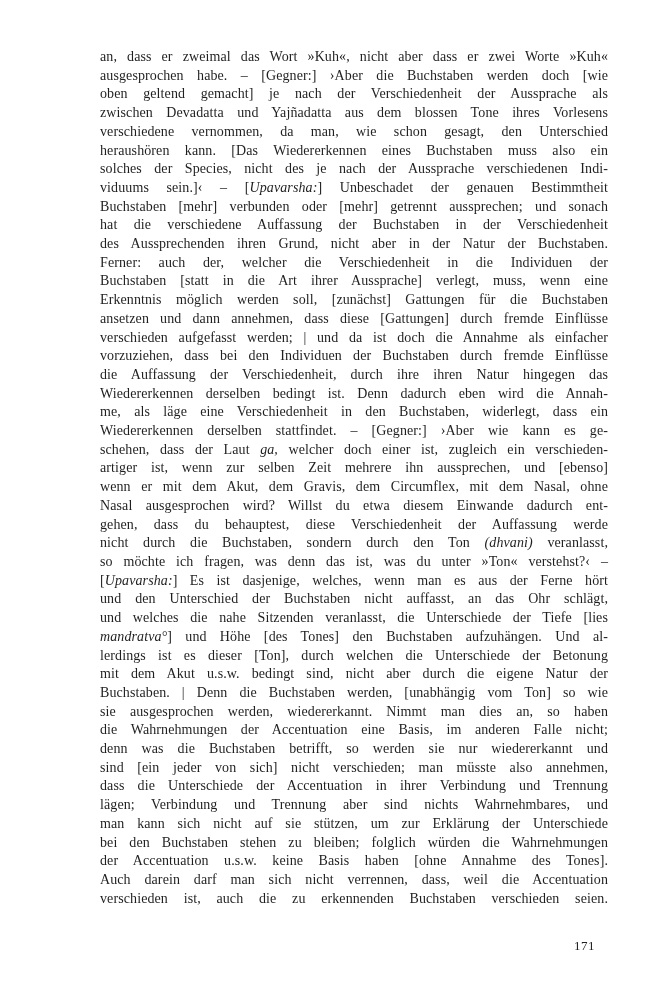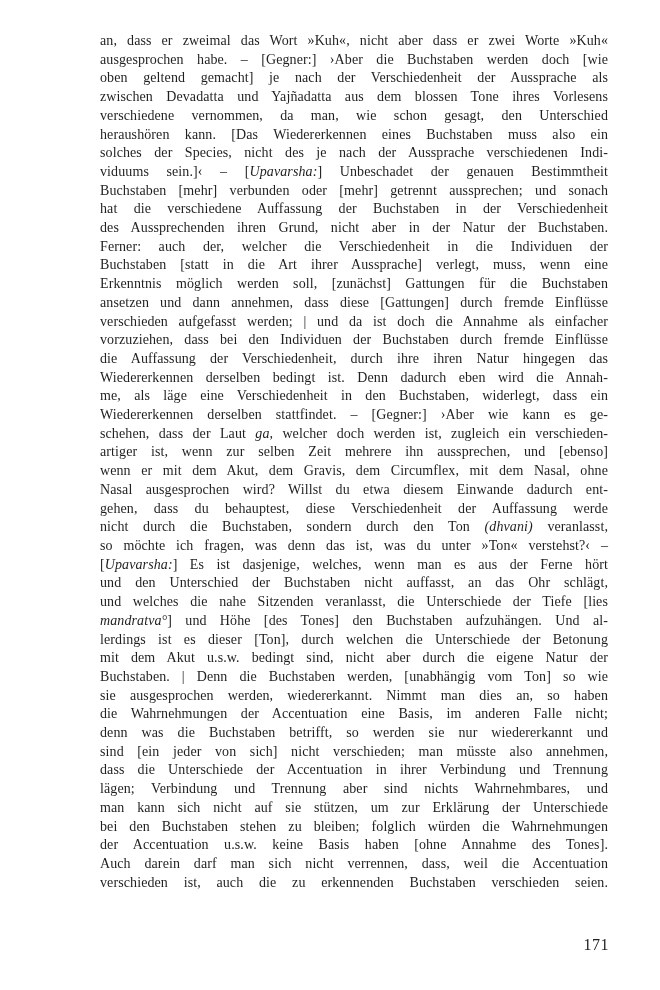--- a/index.html
+++ b/index.html
@@ -8,37 +8,37 @@
     width: 660px;
     height: 990px;
     background: #ffffff;
     font-family: "Liberation Serif", "DejaVu Serif", serif;
     color: #1f1f1f;
     overflow: hidden;
   }
   .text-block {
     position: absolute;
     left: 100px;
-    top: 32px;
+    top: 48px;
     width: 508px;
   }
   .line {
     font-size: 14px;
     line-height: 18.7px;
     text-align: justify;
     text-align-last: justify;
     -moz-text-align-last: justify;
     letter-spacing: 0.1px;
   }
   .line em { }
   .page-number {
     position: absolute;
-    right: 51px;
+    right: 65px;
     bottom: 36px;
-    font-size: 16px;
+    font-size: 13px;
     letter-spacing: 0.5px;
   }
 </style>
 </head>
 <body>
 
 <div class="page" style="background: rgb(255, 255, 255); color: rgb(31, 31, 31);">
   <div class="text-block">
       <div class="line"><span>an, dass er zweimal das Wort »Kuh«, nicht aber dass er zwei Worte »Kuh«</span></div>
       <div class="line"><span>ausgesprochen habe. – [Gegner:] ›Aber die Buchstaben werden doch [wie</span></div>
@@ -54,21 +54,21 @@
       <div class="line"><span>Ferner: auch der, welcher die Verschiedenheit in die Individuen der</span></div>
       <div class="line"><span>Buchstaben [statt in die Art ihrer Aussprache] verlegt, muss, wenn eine</span></div>
       <div class="line"><span>Erkenntnis möglich werden soll, [zunächst] Gattungen für die Buchstaben</span></div>
       <div class="line"><span>ansetzen und dann annehmen, dass diese [Gattungen] durch fremde Einflüsse</span></div>
       <div class="line"><span>verschieden aufgefasst werden; | und da ist doch die Annahme als einfacher</span></div>
       <div class="line"><span>vorzuziehen, dass bei den Individuen der Buchstaben durch fremde Einflüsse</span></div>
       <div class="line"><span>die Auffassung der Verschiedenheit, durch ihre ihren Natur hingegen das</span></div>
       <div class="line"><span>Wiedererkennen derselben bedingt ist. Denn dadurch eben wird die Annah-</span></div>
       <div class="line"><span>me, als läge eine Verschiedenheit in den Buchstaben, widerlegt, dass ein</span></div>
       <div class="line"><span>Wiedererkennen derselben stattfindet. – [Gegner:] ›Aber wie kann es ge-</span></div>
-      <div class="line"><span>schehen, dass der Laut </span><em>ga,</em><span> welcher doch werden ist, zugleich ein verschieden-</span></div>
+      <div class="line"><span>schehen, dass der Laut </span><em>ga,</em><span> welcher doch einer ist, zugleich ein verschieden-</span></div>
       <div class="line"><span>artiger ist, wenn zur selben Zeit mehrere ihn aussprechen, und [ebenso]</span></div>
       <div class="line"><span>wenn er mit dem Akut, dem Gravis, dem Circumflex, mit dem Nasal, ohne</span></div>
       <div class="line"><span>Nasal ausgesprochen wird? Willst du etwa diesem Einwande dadurch ent-</span></div>
       <div class="line"><span>gehen, dass du behauptest, diese Verschiedenheit der Auffassung werde</span></div>
       <div class="line"><span>nicht durch die Buchstaben, sondern durch den Ton </span><em>(dhvani)</em><span> veranlasst,</span></div>
       <div class="line"><span>so möchte ich fragen, was denn das ist, was du unter »Ton« verstehst?‹ –</span></div>
       <div class="line"><span>[</span><em>Upavarsha:</em><span>] Es ist dasjenige, welches, wenn man es aus der Ferne hört</span></div>
       <div class="line"><span>und den Unterschied der Buchstaben nicht auffasst, an das Ohr schlägt,</span></div>
       <div class="line"><span>und welches die nahe Sitzenden veranlasst, die Unterschiede der Tiefe [lies</span></div>
       <div class="line"><em>mandratva°</em><span>] und Höhe [des Tones] den Buchstaben aufzuhängen. Und al-</span></div>

